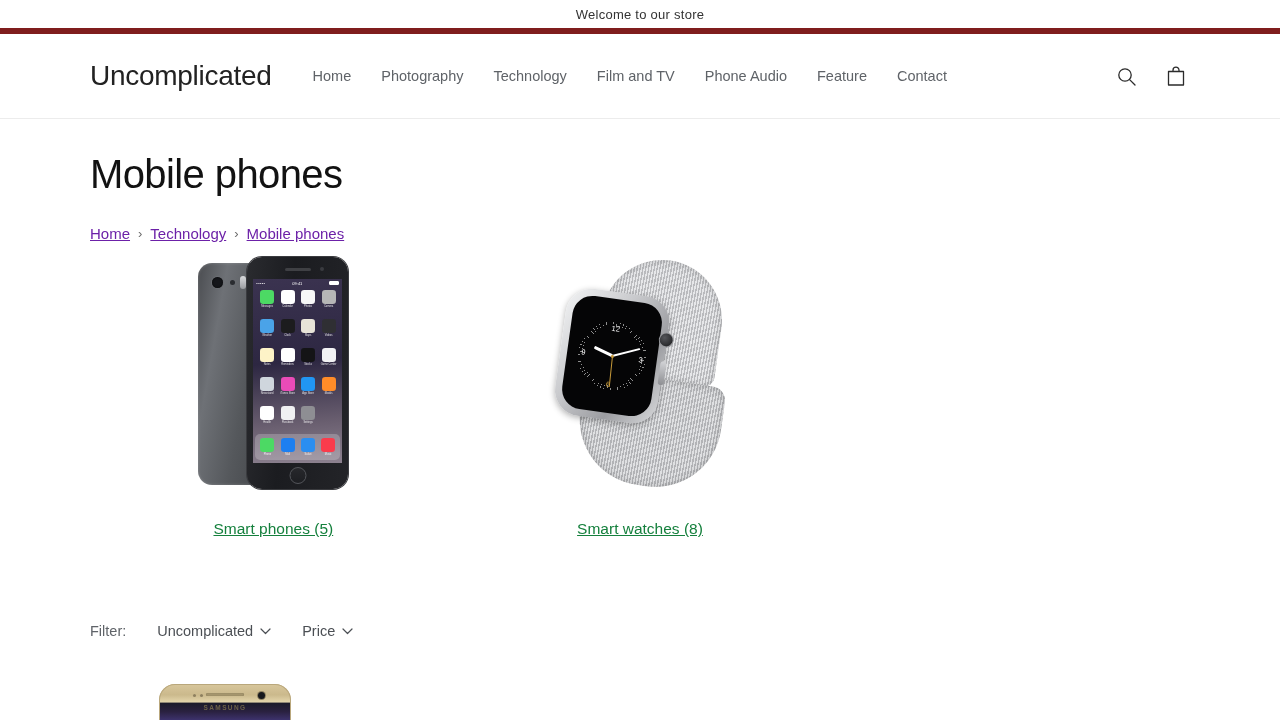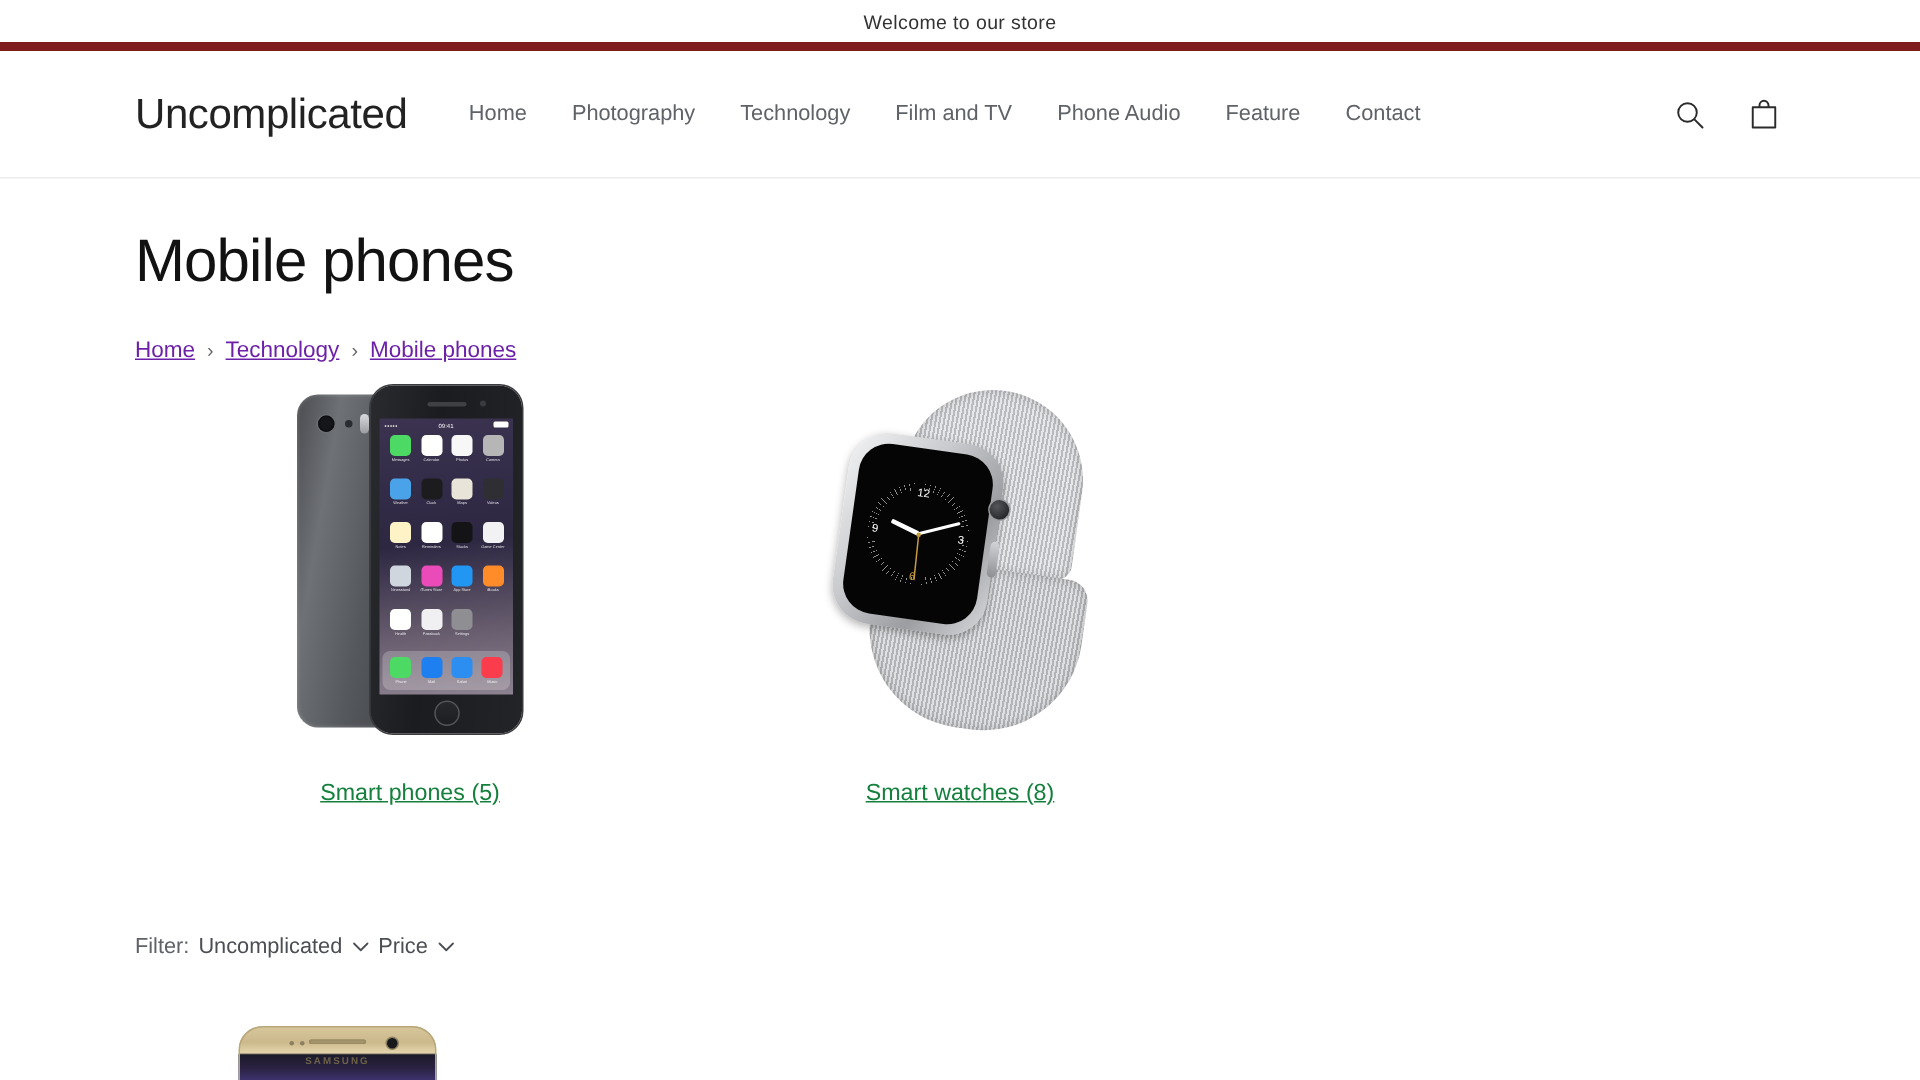--- a/index.html
+++ b/index.html
@@ -288,21 +288,21 @@
     position: absolute; left: 0; right: 0; top: 20px; text-align: center;
     font-size: 6.5px; letter-spacing: 1.4px; color: #6d6248; font-weight: bold;
   }
 
   
   .facets {
     margin-top: 76px;
     display: flex; align-items: center;
     height: 34px;
   }
-  .facet-group { display: flex; align-items: center; gap: 6px; }
+  .facet-group { display: flex; align-items: center; gap: 31px; }
   .facet-label { font-size: 14.5px; color: #5f6368; }
   .facet {
     display: flex; align-items: center; gap: 7px;
     font-size: 14.5px; color: #4b4f54; cursor: pointer;
   }
   .facet .chev { display: block; }
   .sort-wrap { margin-left: auto; display: flex; align-items: center; gap: 22px; }
   .product-count { font-size: 14.5px; color: #5f6368; }
 </style>
 </head>

